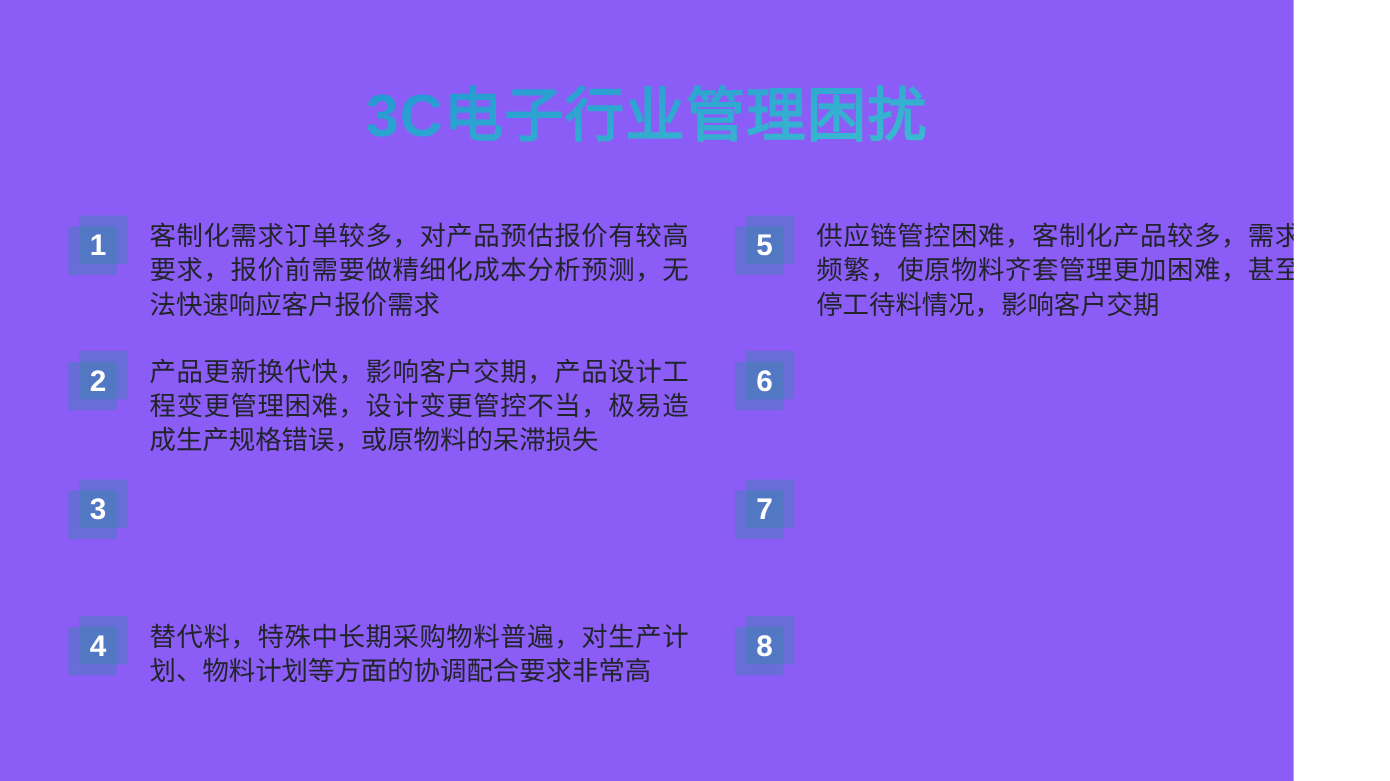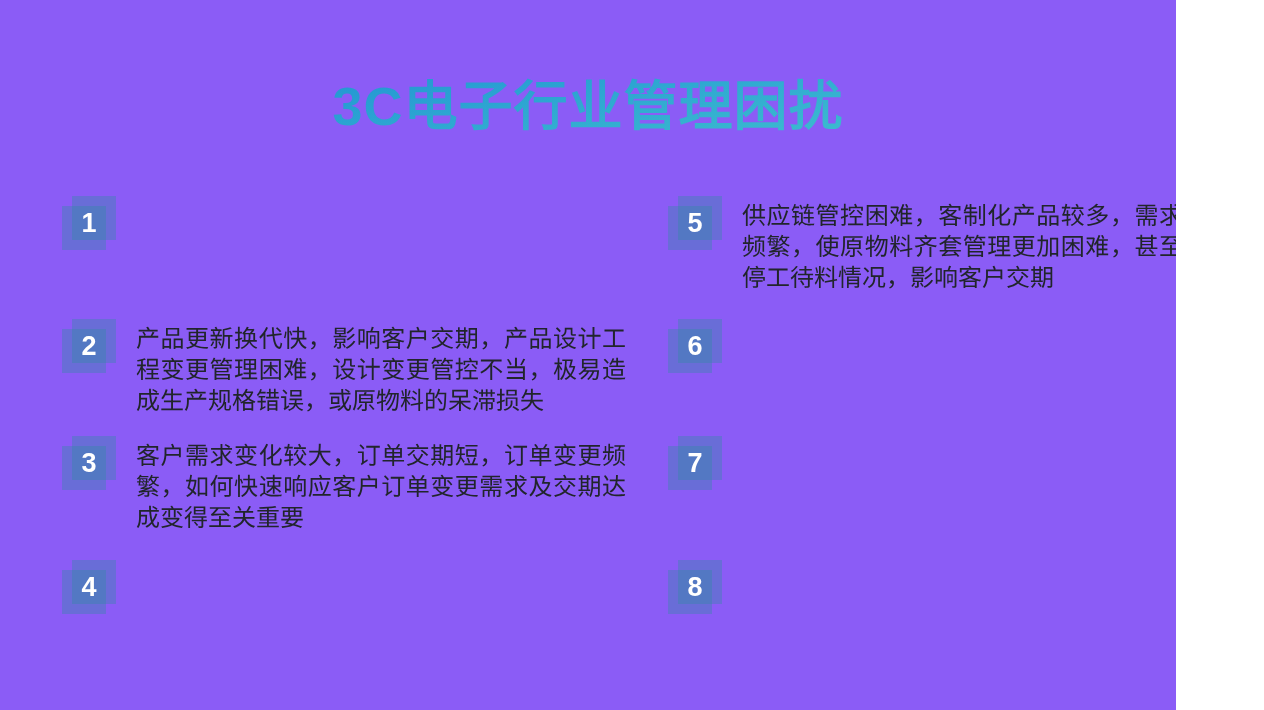--- a/index.html
+++ b/index.html
@@ -89,46 +89,47 @@
   <h1 class="slide-title">3C电子行业管理困扰</h1>
 
   <div class="items-grid">
 
     <div class="item">
       <div class="badge">
         <span class="sq back"></span>
         <span class="sq front"></span>
         <span class="num">1</span>
       </div>
+      <p class="item-text">客制化需求订单较多，对产品预估报价有较高要求，报价前需要做精细化成本分析预测，无法快速响应客户报价需求</p>
     </div>
 
     <div class="item">
       <div class="badge">
         <span class="sq back"></span>
         <span class="sq front"></span>
         <span class="num">2</span>
       </div>
       <p class="item-text">产品更新换代快，影响客户交期，产品设计工程变更管理困难，设计变更管控不当，极易造成生产规格错误，或原物料的呆滞损失</p>
     </div>
 
     <div class="item">
       <div class="badge">
         <span class="sq back"></span>
         <span class="sq front"></span>
         <span class="num">3</span>
       </div>
-      <p class="item-text">客户需求变化较大，订单交期短，订单变更频繁，如何快速响应客户订单变更需求及交期达成变得至关重要</p>
     </div>
 
     <div class="item">
       <div class="badge">
         <span class="sq back"></span>
         <span class="sq front"></span>
         <span class="num">4</span>
       </div>
+      <p class="item-text">替代料，特殊中长期采购物料普遍，对生产计划、物料计划等方面的协调配合要求非常高</p>
     </div>
 
     <div class="item">
       <div class="badge">
         <span class="sq back"></span>
         <span class="sq front"></span>
         <span class="num">5</span>
       </div>
       <p class="item-text">供应链管控困难，客制化产品较多，需求变更频繁，使原物料齐套管理更加困难，甚至出现停工待料情况，影响客户交期</p>
     </div>

